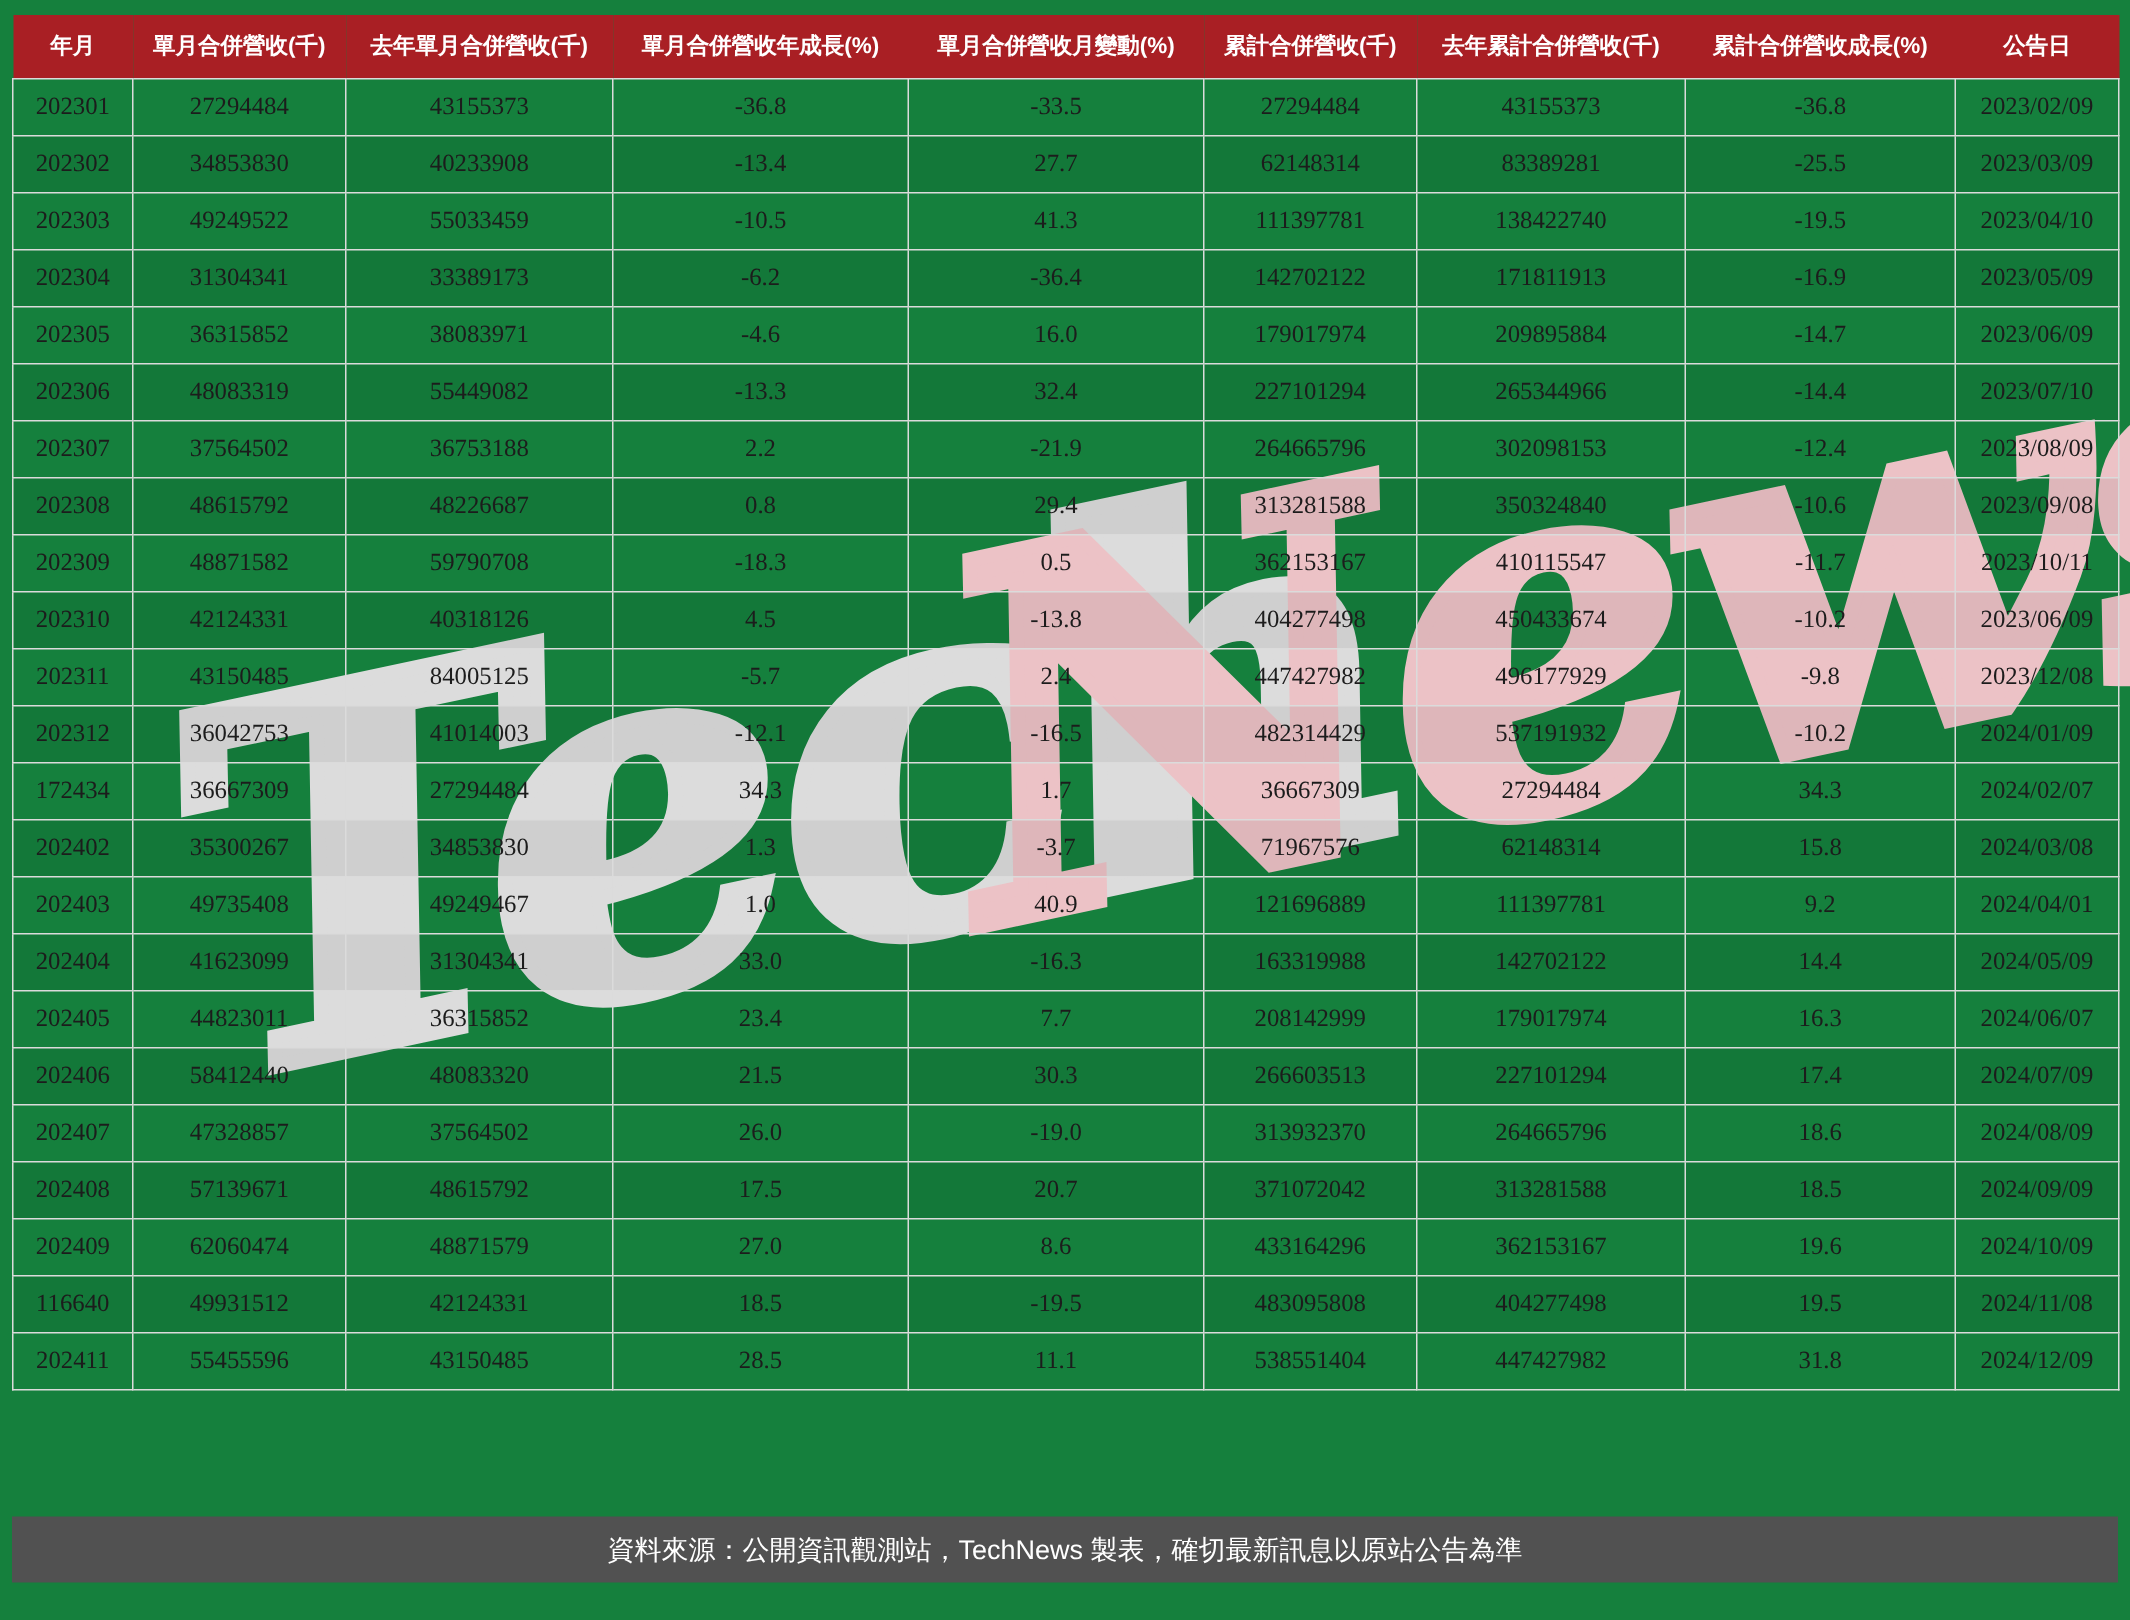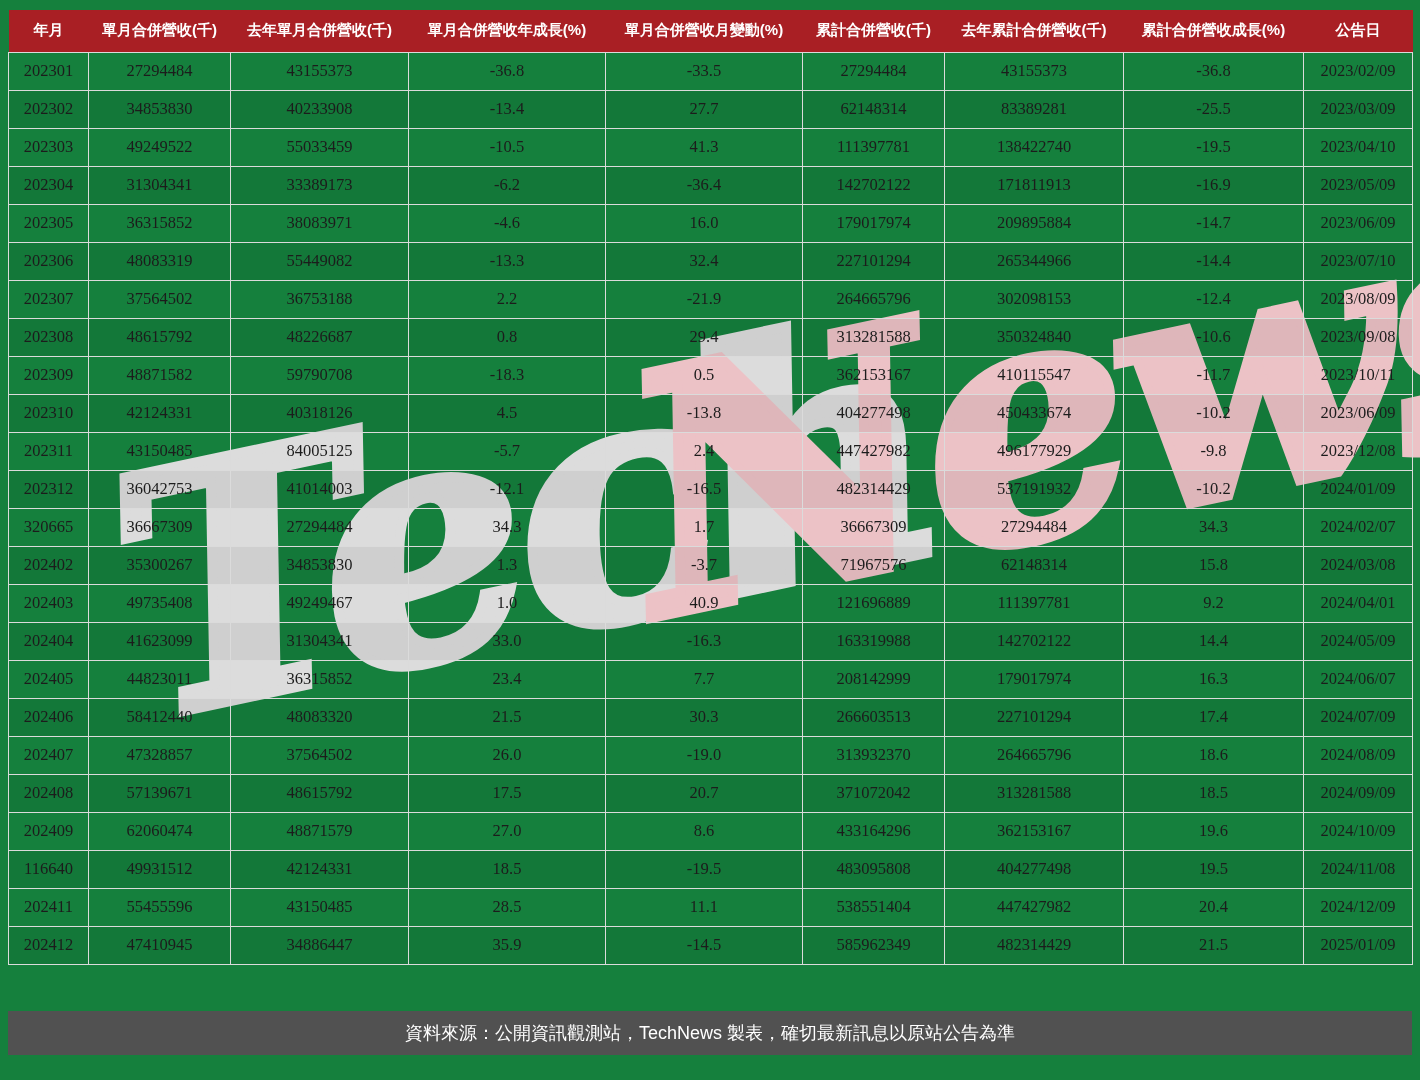--- a/index.html
+++ b/index.html
@@ -224,21 +224,21 @@
             <td>36042753</td>
             <td>41014003</td>
             <td>-12.1</td>
             <td>-16.5</td>
             <td>482314429</td>
             <td>537191932</td>
             <td>-10.2</td>
             <td>2024/01/09</td>
           </tr>
           <tr>
-            <td>320665</td>
+            <td>172434</td>
             <td>36667309</td>
             <td>27294484</td>
             <td>34.3</td>
             <td>1.7</td>
             <td>36667309</td>
             <td>27294484</td>
             <td>34.3</td>
             <td>2024/02/07</td>
           </tr>
           <tr>
@@ -341,33 +341,22 @@
             <td>2024/11/08</td>
           </tr>
           <tr>
             <td>202411</td>
             <td>55455596</td>
             <td>43150485</td>
             <td>28.5</td>
             <td>11.1</td>
             <td>538551404</td>
             <td>447427982</td>
-            <td>20.4</td>
+            <td>31.8</td>
             <td>2024/12/09</td>
-          </tr>
-          <tr>
-            <td>202412</td>
-            <td>47410945</td>
-            <td>34886447</td>
-            <td>35.9</td>
-            <td>-14.5</td>
-            <td>585962349</td>
-            <td>482314429</td>
-            <td>21.5</td>
-            <td>2025/01/09</td>
           </tr>
         </tbody>
     </table>
   </div>
 
   <div class="watermark wm-tech" style="color: rgb(220, 220, 220); -webkit-text-stroke: 10px rgb(220, 220, 220);">Tech</div>
   <div class="watermark wm-news" style="color: rgb(236, 194, 198); -webkit-text-stroke: 10px rgb(236, 194, 198);">News</div>
 
   <div class="footer" id="footer-bar" style="background: rgb(81, 81, 81);">
     <span>資料來源：公開資訊觀測站，TechNews 製表，確切最新訊息以原站公告為準</span>

